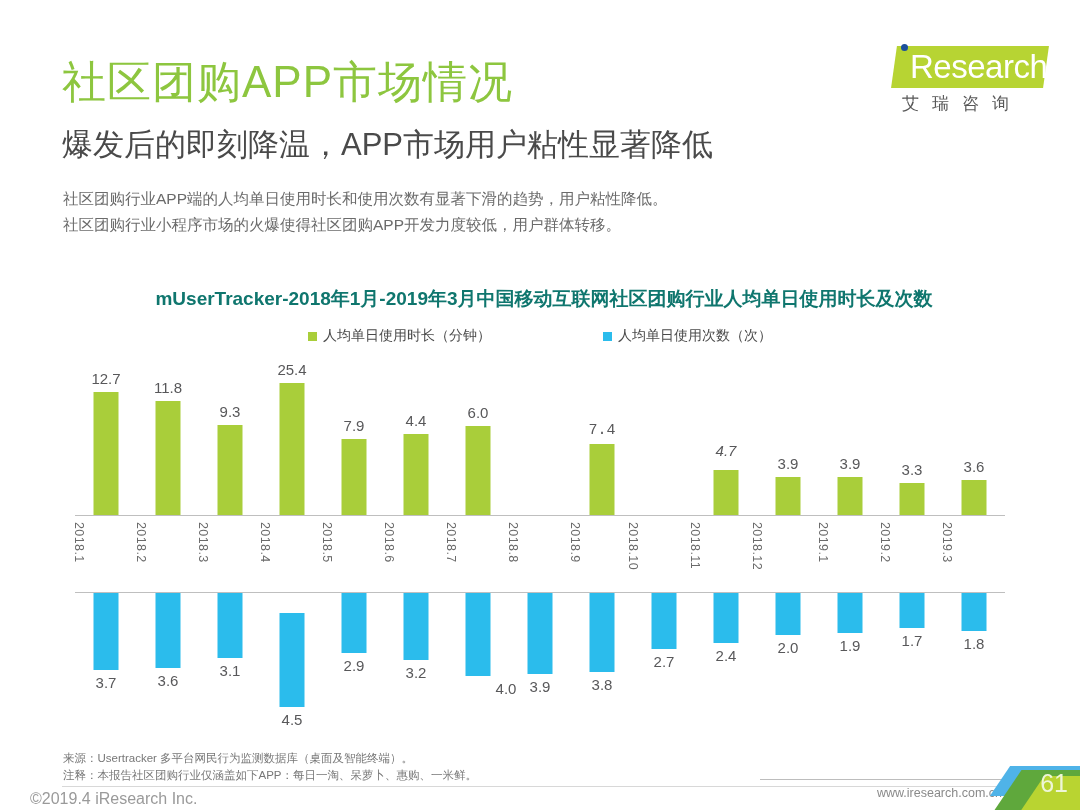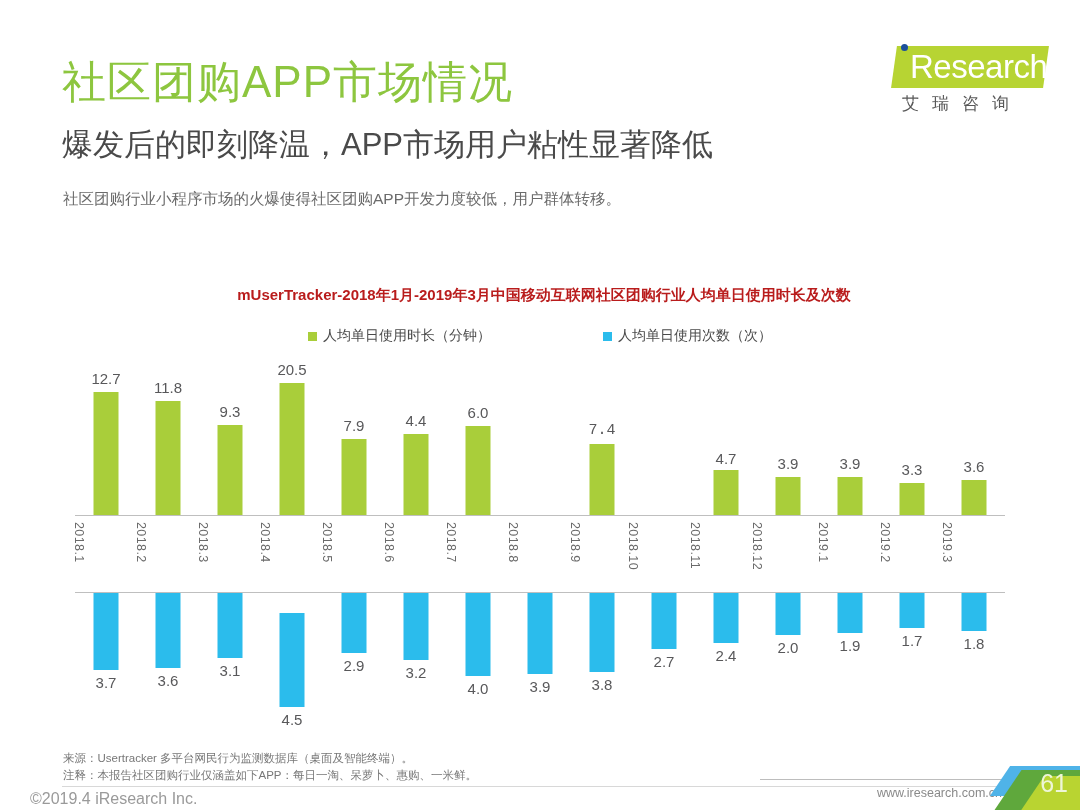--- a/index.html
+++ b/index.html
@@ -66,21 +66,21 @@
   .logo-cn{
     position:absolute;left:44px;top:54px;
     font-size:17px;letter-spacing:13px;
     color:#585858;
   }
 
   
   .chart-title{
     position:absolute;left:8px;right:0;top:286px;
     text-align:center;
-    font-size:15px;font-weight:bold;color:#b91c1c;
+    font-size:19px;font-weight:bold;color:#0f766e;
   }
   .legend{
     position:absolute;left:0;right:0;top:327px;
     display:flex;justify-content:center;gap:112px;
     font-size:14px;color:#4a4a4a;
   }
   .legend-item{display:flex;align-items:center;gap:6px;}
   .legend-swatch{width:9px;height:9px;display:inline-block;}
 
   
@@ -175,20 +175,21 @@
     font-size:25px;color:#eef6d8;font-weight:400;
     z-index:5;
   }
 </style>
 </head>
 <body>
 
 <div class="page-title">社区团购APP市场情况</div>
 <div class="page-subtitle">爆发后的即刻降温，APP市场用户粘性显著降低</div>
 <div class="lede">
+  <div>社区团购行业APP端的人均单日使用时长和使用次数有显著下滑的趋势，用户粘性降低。</div>
   <div>社区团购行业小程序市场的火爆使得社区团购APP开发力度较低，用户群体转移。</div>
 </div>
 
 <div class="logo-wrap">
   <div class="logo-shape"></div>
   <div class="logo-i-stem"></div>
   <div class="logo-i-dot"></div>
   <div class="logo-text">Research</div>
   <div class="logo-cn">艾瑞咨询</div>
 </div>
@@ -238,21 +239,21 @@
       </div>
       <div class="x-label">2018.3</div>
       <div class="b-zone" style="width: 62px;">
         <div class="b-bar" style="height: 65px; background: rgb(43, 188, 236);"></div>
         <div class="b-label" style="top: 69px;">3.1</div>
       </div>
     </div>
     <div class="col" style="left: 186px; width: 62px;">
       <div class="g-zone" style="width: 62px;">
         <div class="g-bar" style="height: 132px; background: rgb(169, 206, 58);"></div>
-        <div class="g-label" style="bottom: 137px;">20.5</div>
+        <div class="g-label" style="bottom: 137px;">25.4</div>
       </div>
       <div class="x-label">2018.4</div>
       <div class="b-zone" style="width: 62px; margin-top: 20px;">
         <div class="b-bar" style="height: 94px; background: rgb(43, 188, 236);"></div>
         <div class="b-label" style="top: 98px;">4.5</div>
       </div>
     </div>
     <div class="col" style="left: 248px; width: 62px;">
       <div class="g-zone" style="width: 62px;">
         <div class="g-bar" style="height: 76px; background: rgb(169, 206, 58);"></div>
@@ -276,21 +277,21 @@
       </div>
     </div>
     <div class="col" style="left: 372px; width: 62px;">
       <div class="g-zone" style="width: 62px;">
         <div class="g-bar" style="height: 89px; background: rgb(169, 206, 58);"></div>
         <div class="g-label" style="bottom: 94px;">6.0</div>
       </div>
       <div class="x-label">2018.7</div>
       <div class="b-zone" style="width: 62px;">
         <div class="b-bar" style="height: 83px; background: rgb(43, 188, 236);"></div>
-        <div class="b-label" style="top: 87px;">4.0</div>
+        <div class="b-label" style="top: 87px; margin-left: 28px;">4.0</div>
       </div>
     </div>
     <div class="col" style="left: 434px; width: 62px;">
       <div class="x-label">2018.8</div>
       <div class="b-zone" style="width: 62px;">
         <div class="b-bar" style="height: 81px; background: rgb(43, 188, 236);"></div>
         <div class="b-label" style="top: 85px;">3.9</div>
       </div>
     </div>
     <div class="col" style="left: 496px; width: 62px;">
@@ -307,21 +308,21 @@
     <div class="col" style="left: 558px; width: 62px;">
       <div class="x-label">2018.10</div>
       <div class="b-zone" style="width: 62px;">
         <div class="b-bar" style="height: 56px; background: rgb(43, 188, 236);"></div>
         <div class="b-label" style="top: 60px;">2.7</div>
       </div>
     </div>
     <div class="col" style="left: 620px; width: 62px;">
       <div class="g-zone" style="width: 62px;">
         <div class="g-bar" style="height: 45px; background: rgb(169, 206, 58);"></div>
-        <div class="g-label" style="bottom: 48px;">4.7</div>
+        <div class="g-label" style="bottom: 56px; font-style: italic;">4.7</div>
       </div>
       <div class="x-label">2018.11</div>
       <div class="b-zone" style="width: 62px;">
         <div class="b-bar" style="height: 50px; background: rgb(43, 188, 236);"></div>
         <div class="b-label" style="top: 54px;">2.4</div>
       </div>
     </div>
     <div class="col" style="left: 682px; width: 62px;">
       <div class="g-zone" style="width: 62px;">
         <div class="g-bar" style="height: 38px; background: rgb(169, 206, 58);"></div>

